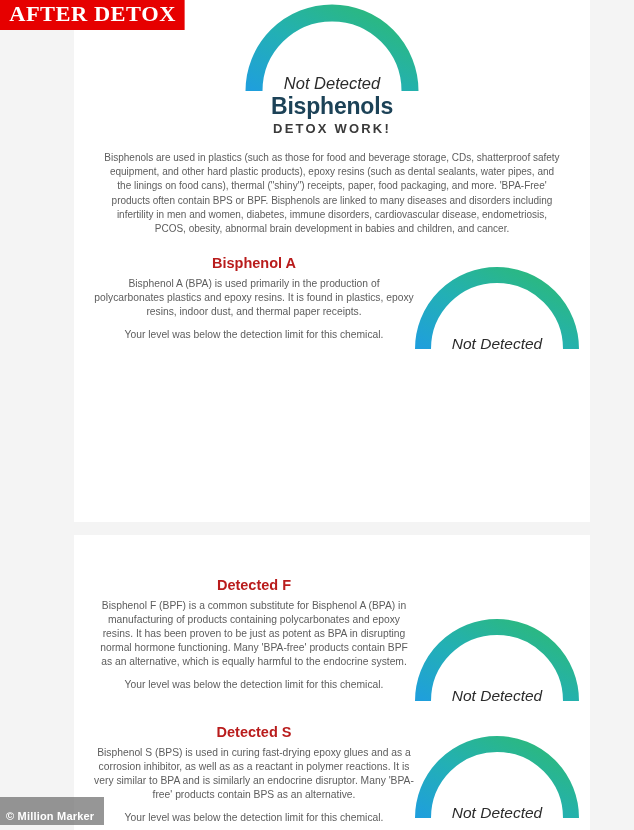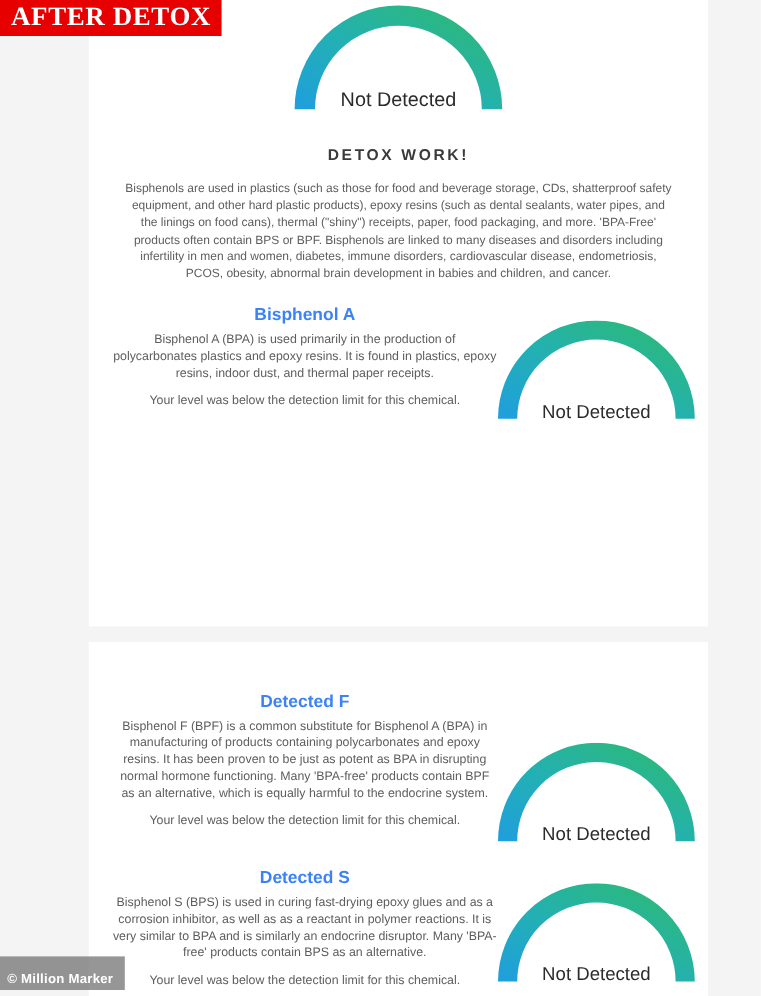--- a/index.html
+++ b/index.html
@@ -63,20 +63,21 @@
   
   .gauge {
     position: relative;
   }
   .gauge svg { display: block; }
   .gauge-label {
     position: absolute;
     width: 100%;
     text-align: center;
     color: #2b2b2b;
+    font-style: italic;
   }
 
   
   #hero-gauge-wrap {
     position: absolute;
     left: 50%;
     transform: translateX(-50%);
     top: 3px;
     width: 180px;
   }
@@ -127,21 +128,21 @@
   }
   .chem-text {
     position: absolute;
     left: 20px;
     width: 320px;
     text-align: center;
   }
   .chem-title {
     font-size: 14.5px;
     font-weight: bold;
-    color: #3b82f6;
+    color: #b91c1c;
     margin-bottom: 6px;
   }
   .chem-desc {
     font-size: 10.3px;
     line-height: 14px;
     color: #5d5d5d;
   }
   .chem-result {
     font-size: 10.3px;
     line-height: 14px;
@@ -182,20 +183,21 @@
             <stop offset="45%" stop-color="#23b0b4"></stop>
             <stop offset="100%" stop-color="#2dba73"></stop>
           </linearGradient>
         </defs>
         <path d="M 12 88 A 78 78 0 0 1 168 88" fill="none" stroke="url(#gradHero)" stroke-width="17" stroke-linecap="butt"></path>
       </svg>
       <div class="gauge-label">Not Detected</div>
     </div>
   </div>
 
+  <div id="hero-title">Bisphenols</div>
   <div id="hero-subtitle">DETOX WORK!</div>
   <div id="intro-paragraph">Bisphenols are used in plastics (such as those for food and beverage storage, CDs, shatterproof safety equipment, and other hard plastic products), epoxy resins (such as dental sealants, water pipes, and the linings on food cans), thermal ("shiny") receipts, paper, food packaging, and more. 'BPA-Free' products often contain BPS or BPF. Bisphenols are linked to many diseases and disorders including infertility in men and women, diabetes, immune disorders, cardiovascular disease, endometriosis, PCOS, obesity, abnormal brain development in babies and children, and cancer.</div>
 
   <div class="chem-section" id="section-bpa">
     <div class="chem-text">
       <div class="chem-title">Bisphenol A</div>
       <div class="chem-desc">Bisphenol A (BPA) is used primarily in the production of polycarbonates plastics and epoxy resins. It is found in plastics, epoxy resins, indoor dust, and thermal paper receipts.</div>
       <div class="chem-result">Your level was below the detection limit for this chemical.</div>
     </div>
     <div class="chem-gauge">

